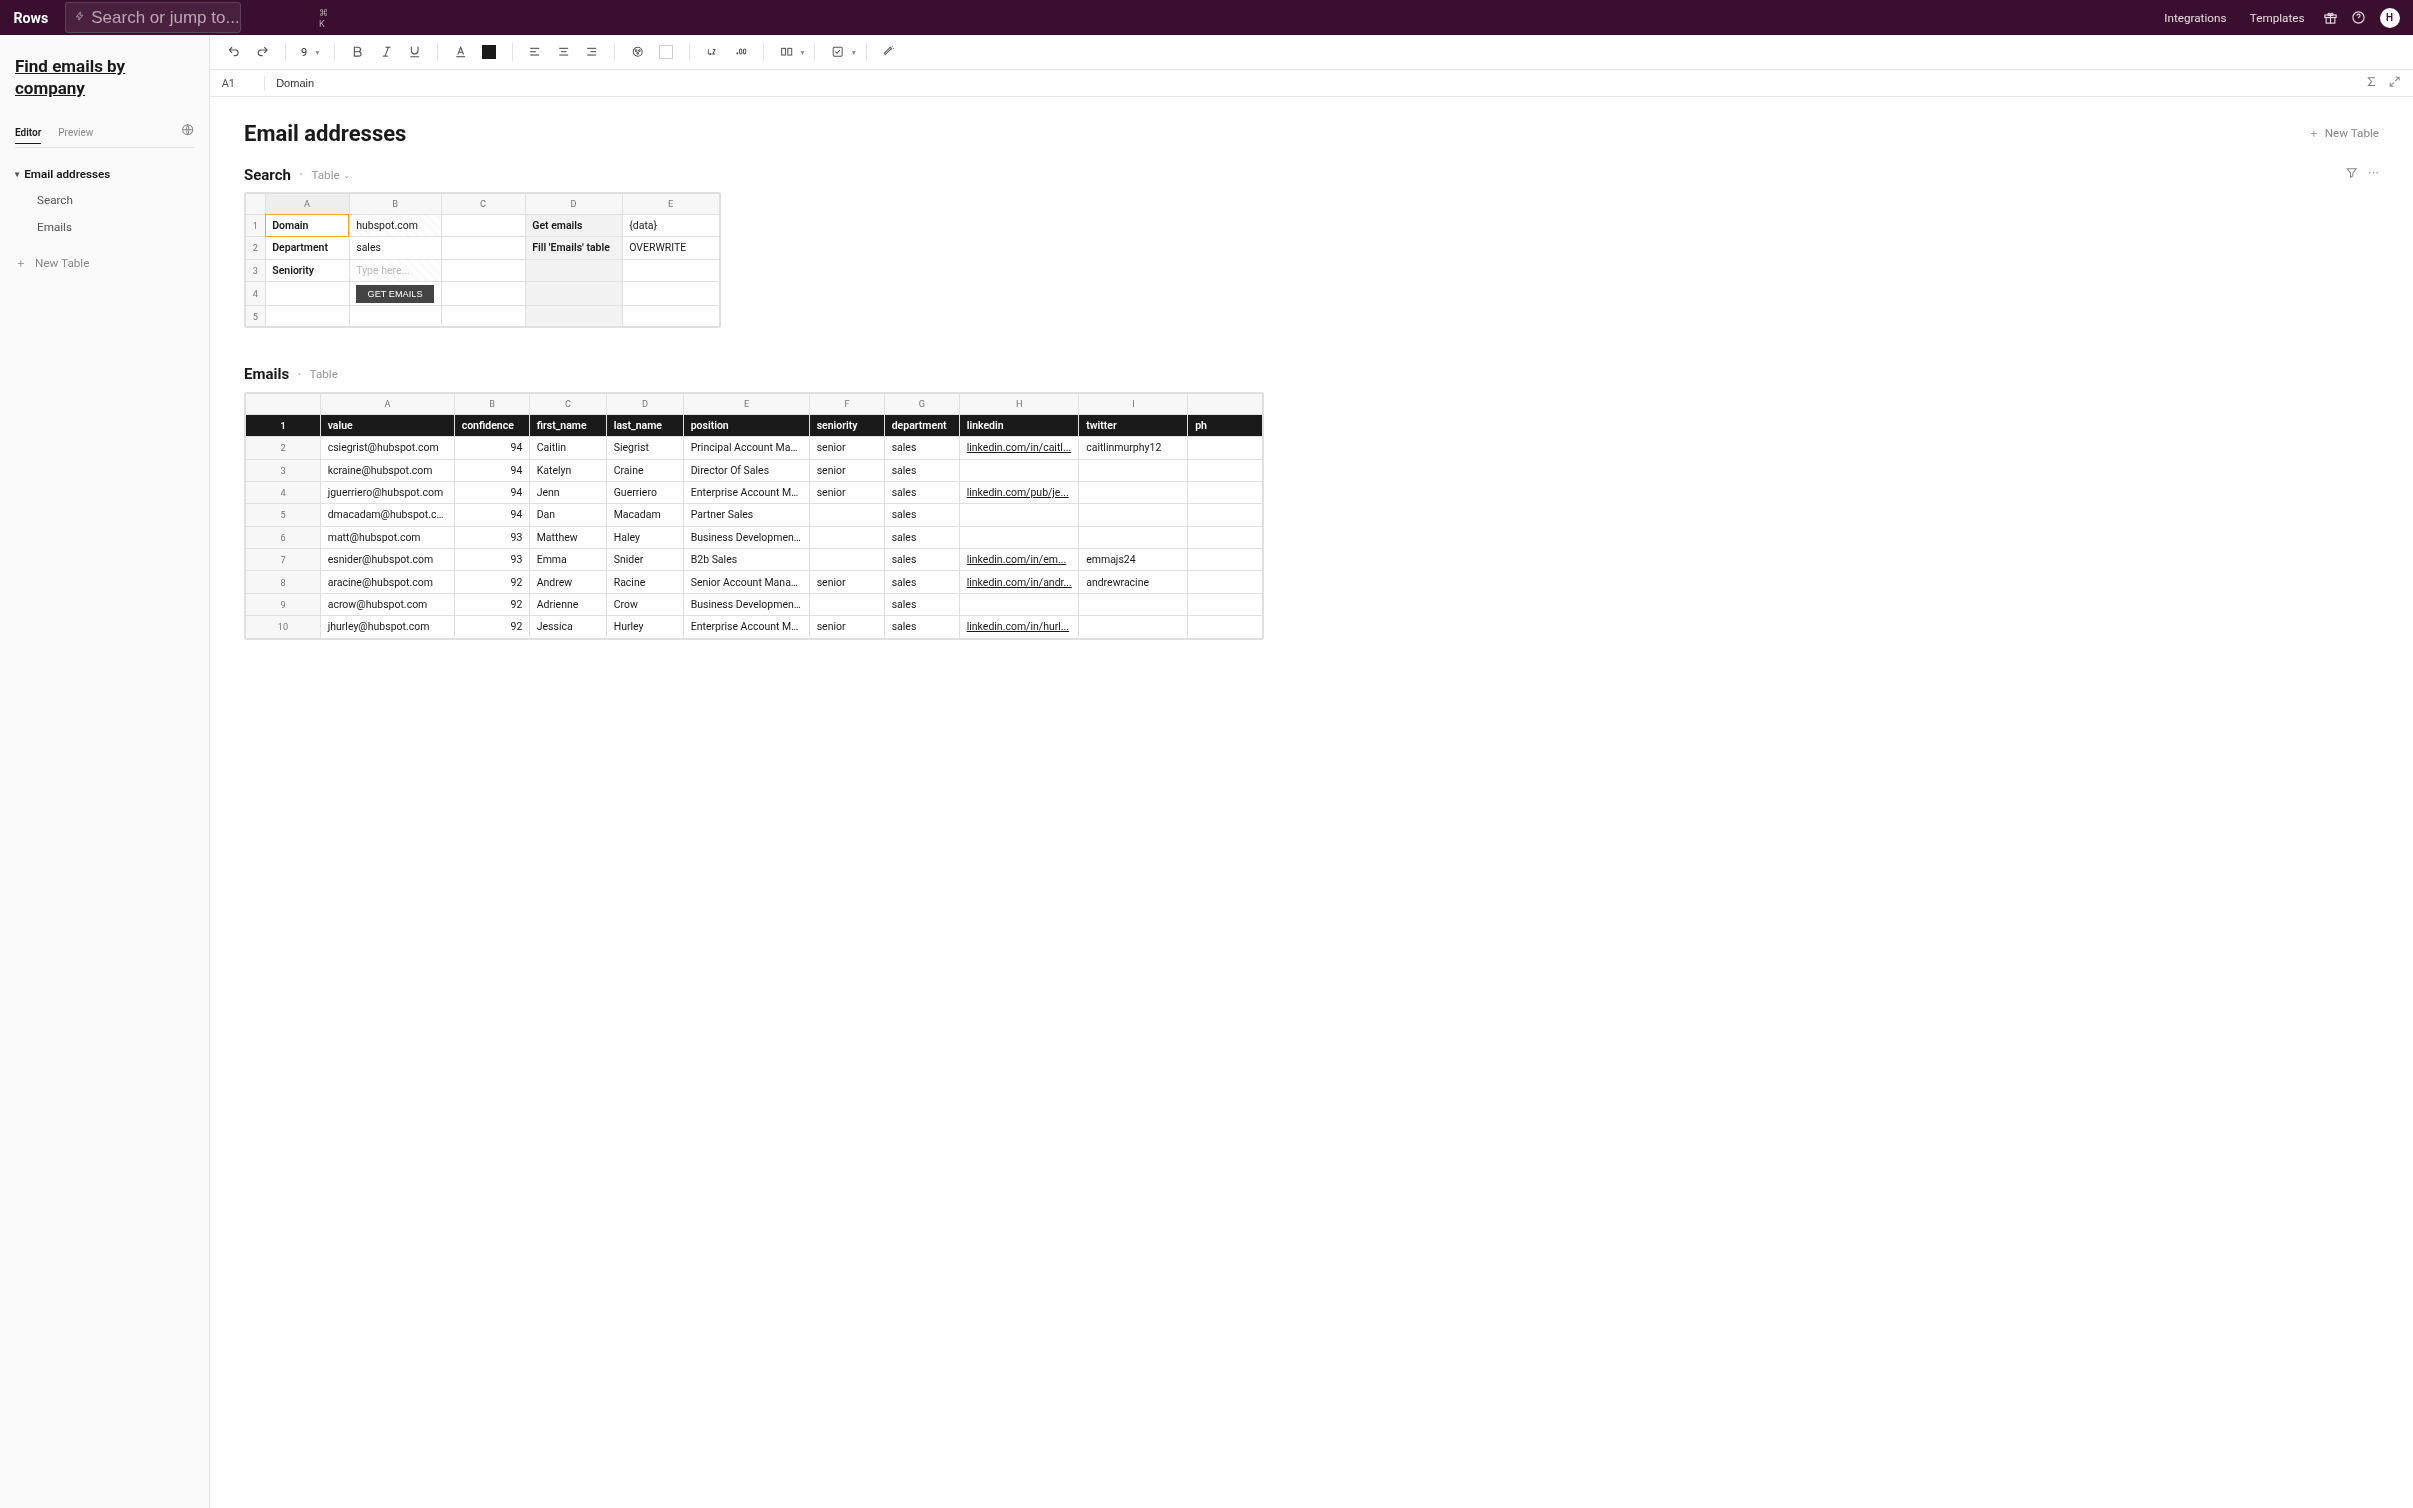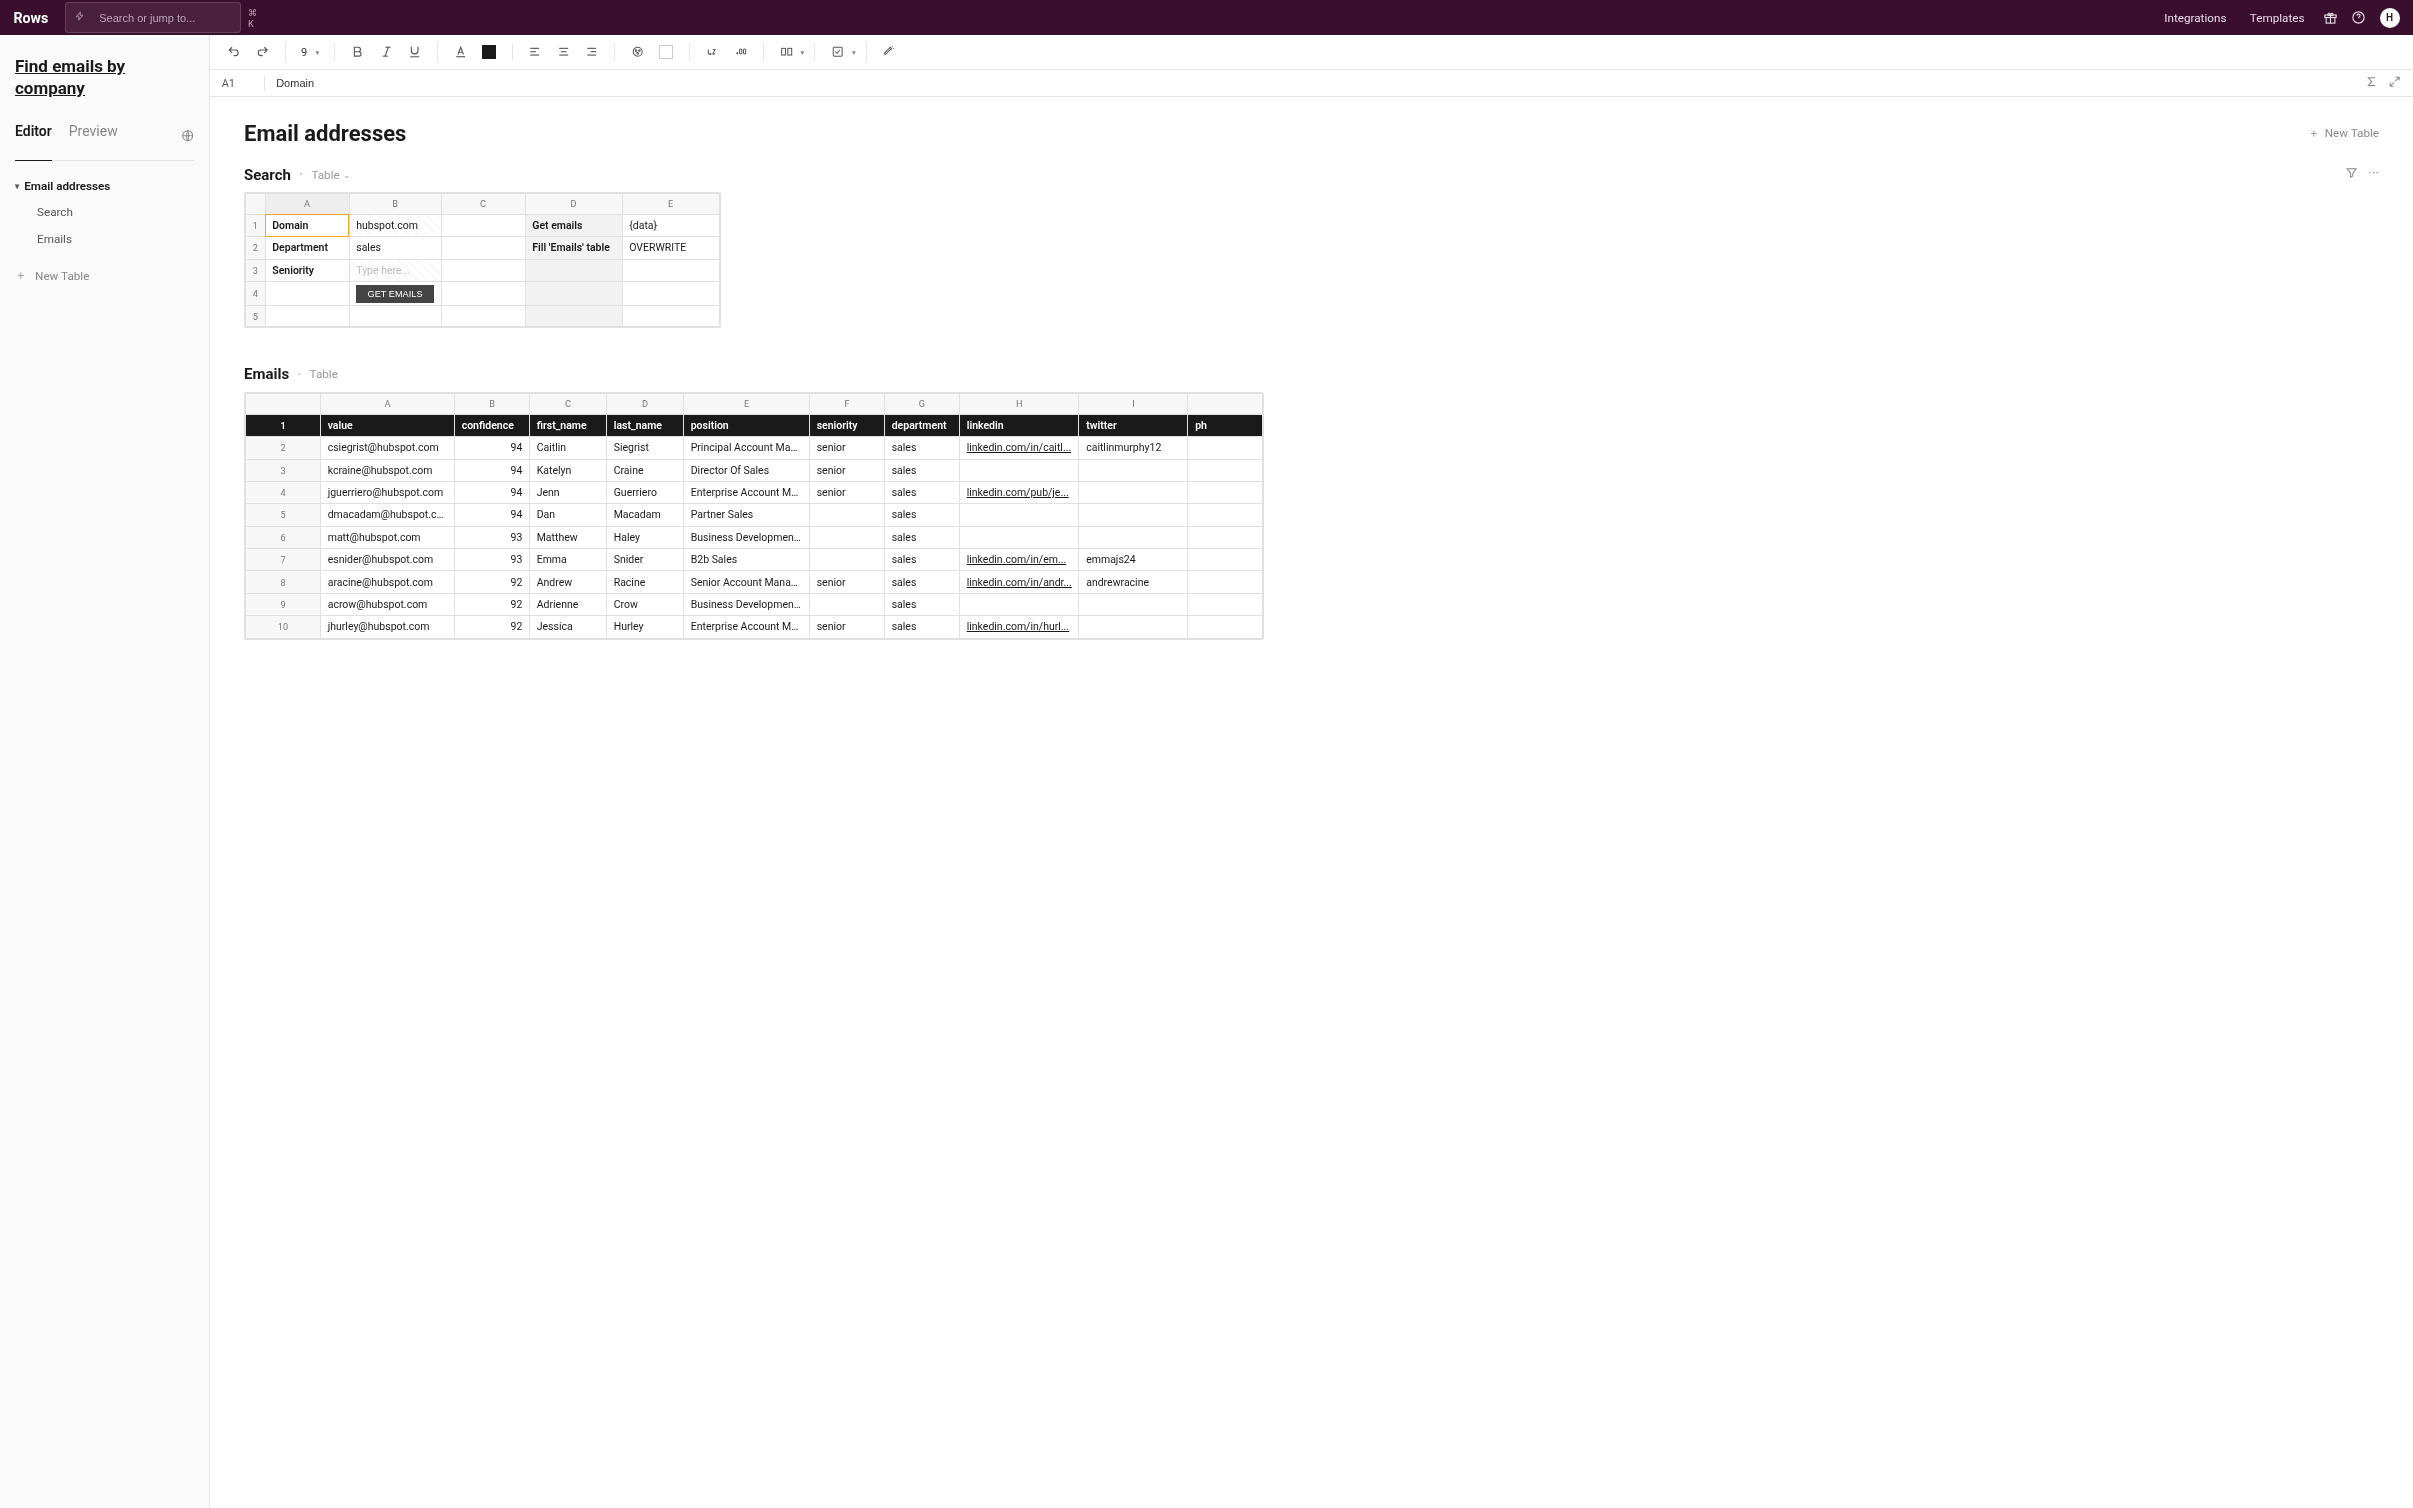--- a/index.html
+++ b/index.html
@@ -2,34 +2,34 @@
 <html style="font-size:13.4px"><head>
 <meta charset="utf-8">
 <style>
 * { margin: 0; padding: 0; box-sizing: border-box; }
 body { font-family: -apple-system, BlinkMacSystemFont, "Segoe UI", Roboto, sans-serif; font-size: 11px; color: #1a1a1a; background: #fff; overflow: hidden; }
 
 
 .topnav { background: #3a0e2e; height: 35px; display: flex; align-items: center; padding: 0 13.4px; color: #fff; }
 .logo { font-weight: 700; font-size: 14.2px; margin-right: 17px; }
 .search-wrap { display: flex; align-items: center; background: rgba(255,255,255,0.08); border: 0.8px solid rgba(255,255,255,0.15); border-radius: 3.4px; padding: 3.4px 8.4px; width: 176px; gap: 6.7px; }
-.search-wrap input { background: transparent; border: none; color: #d0c0ca; flex: 1; outline: none; font-size: 11px; margin-left: 8px; }
+.search-wrap input { background: transparent; border: none; color: #d0c0ca; flex: 1; outline: none; font-size: 17px; }
 .search-wrap input::placeholder { color: #bba8b4; }
 .search-kbd { color: #bba8b4; font-size: 9.2px; }
 .topnav-spacer { flex: 1; }
 .topnav-link { color: #e8dce4; margin: 0 11.7px; font-size: 11.7px; cursor: pointer; }
 .topnav-icon { color: #e8dce4; margin: 0 6.7px; cursor: pointer; display: inline-flex; }
 .avatar { width: 20px; height: 20px; background: #fff; color: #3a0e2e; border-radius: 50%; display: flex; align-items: center; justify-content: center; font-weight: 600; font-size: 10px; margin-left: 6.7px; cursor: pointer; }
 
 
 .layout { display: flex; height: calc(100vh - 35px); }
 .sidebar { width: 210px; border-right: 0.8px solid #e5e5e5; background: #fafafa; padding: 20px 15px; }
 .sidebar h1 { font-size: 17px; font-weight: 700; line-height: 1.3; margin-bottom: 23.5px; text-decoration: underline; }
 .side-tabs { display: flex; gap: 17px; border-bottom: 0.8px solid #e5e5e5; margin-bottom: 13.4px; align-items: center; }
-.side-tab { padding-bottom: 21px; font-size: 14px; color: #888; cursor: pointer; }
+.side-tab { padding-bottom: 5px; font-size: 10px; color: #888; cursor: pointer; }
 .side-tab.active { color: #1a1a1a; font-weight: 600; border-bottom: 1.7px solid #1a1a1a; margin-bottom: -0.8px; }
 .side-tabs .globe { margin-left: auto; color: #888; padding-bottom: 8.4px; }
 .side-tree { font-size: 11.7px; }
 .tree-parent { display: flex; align-items: center; gap: 5px; font-weight: 600; padding: 5px 0; cursor: pointer; }
 .tree-parent .chev { font-size: 8.4px; color: #555; }
 .tree-child { padding: 6.7px 0 6.7px 22px; color: #555; cursor: pointer; }
 .side-new { display: flex; align-items: center; gap: 8.4px; margin-top: 15px; color: #888; cursor: pointer; font-size: 11.7px; }
 
 .main { flex: 1; display: flex; flex-direction: column; overflow: hidden; }
 .toolbar { height: 35px; border-bottom: 0.8px solid #e5e5e5; display: flex; align-items: center; padding: 0 11.7px; gap: 3.4px; }

